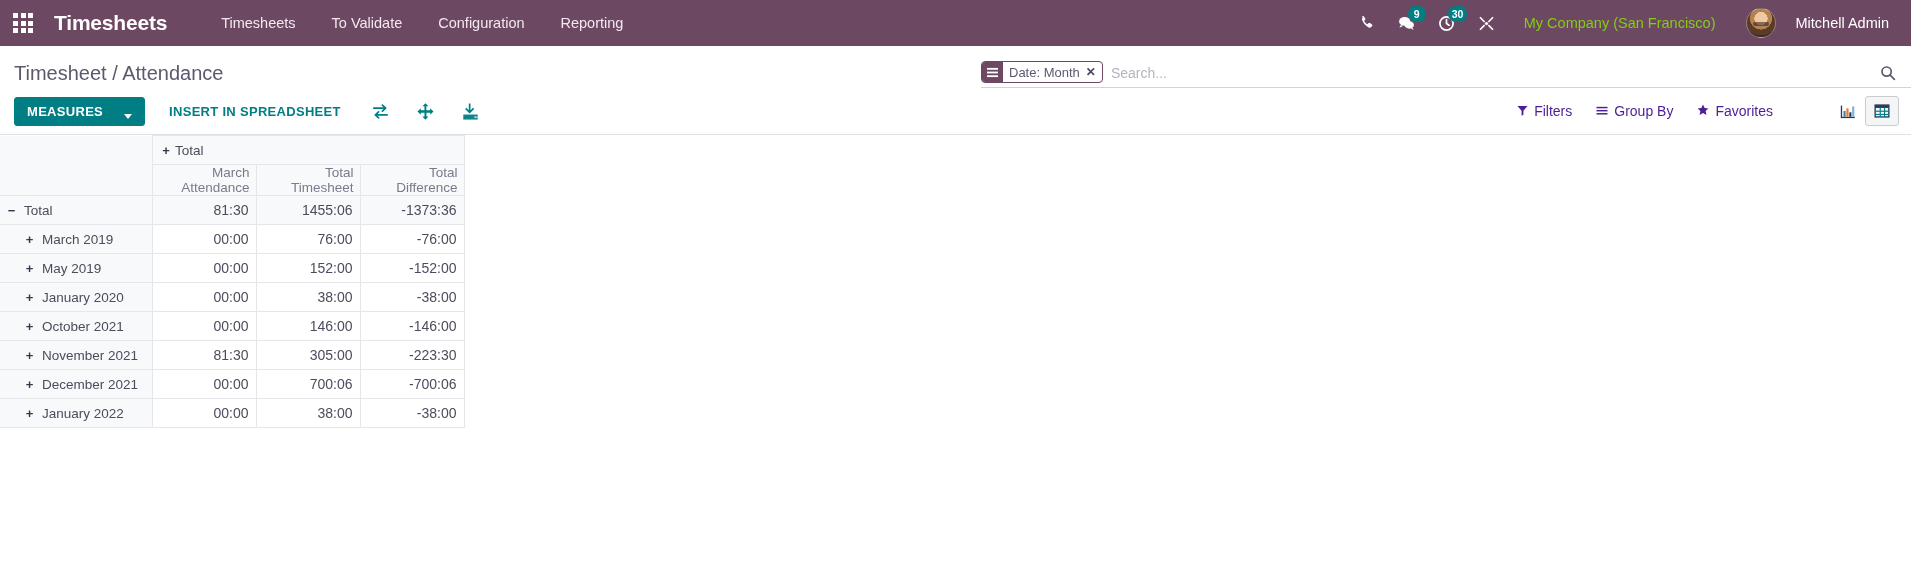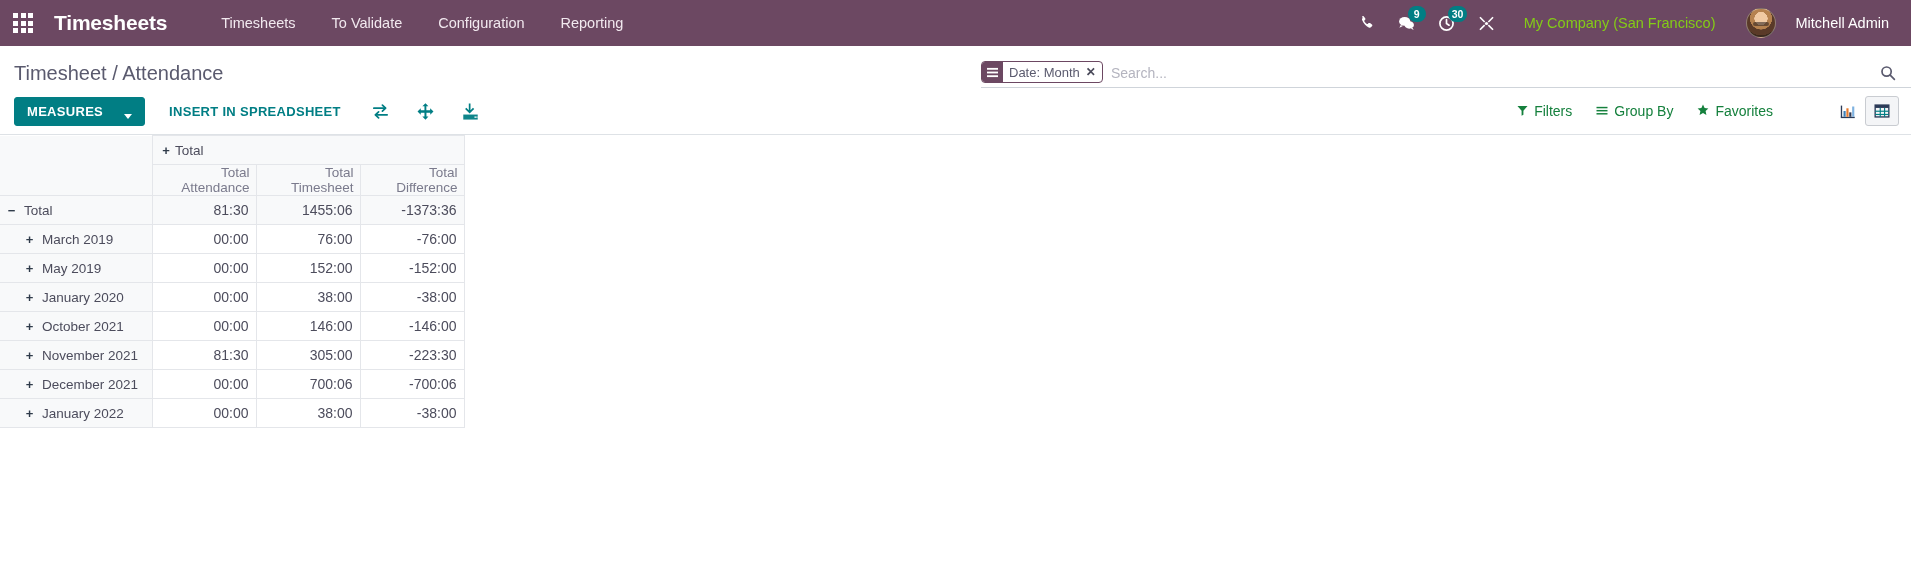--- a/index.html
+++ b/index.html
@@ -250,21 +250,21 @@
 
   .cp-right {
     margin-left: auto;
     display: flex;
     align-items: center;
   }
   .dropdown-toggle {
     display: flex;
     gap: 6px;
     font-size: 14px;
-    color: #15803d;
+    color: #4c1d95;
     padding: 6px 12px;
     cursor: pointer;
     white-space: nowrap;
   }
   .view-switcher {
     display: flex;
     align-items: center;
     margin-left: 46px;
     gap: 0;
   }
@@ -542,21 +542,21 @@
     <thead>
       <tr>
         <th class="col-head-corner blank-top"></th>
         <th class="th-total-group" colspan="3">
           <span class="rh-toggle">+</span>
           <span>Total</span>
         </th>
       </tr>
       <tr>
         <th class="col-head-corner"></th>
-        <th class="th-measure">Total Attendance</th>
+        <th class="th-measure">March Attendance</th>
         <th class="th-measure">Total Timesheet</th>
         <th class="th-measure">Total Difference</th>
       </tr>
     </thead>
     <tbody>
 
       <tr class="total-row">
         <td class="row-header">
           <span class="rh-inner">
             <span class="rh-toggle">−</span>

